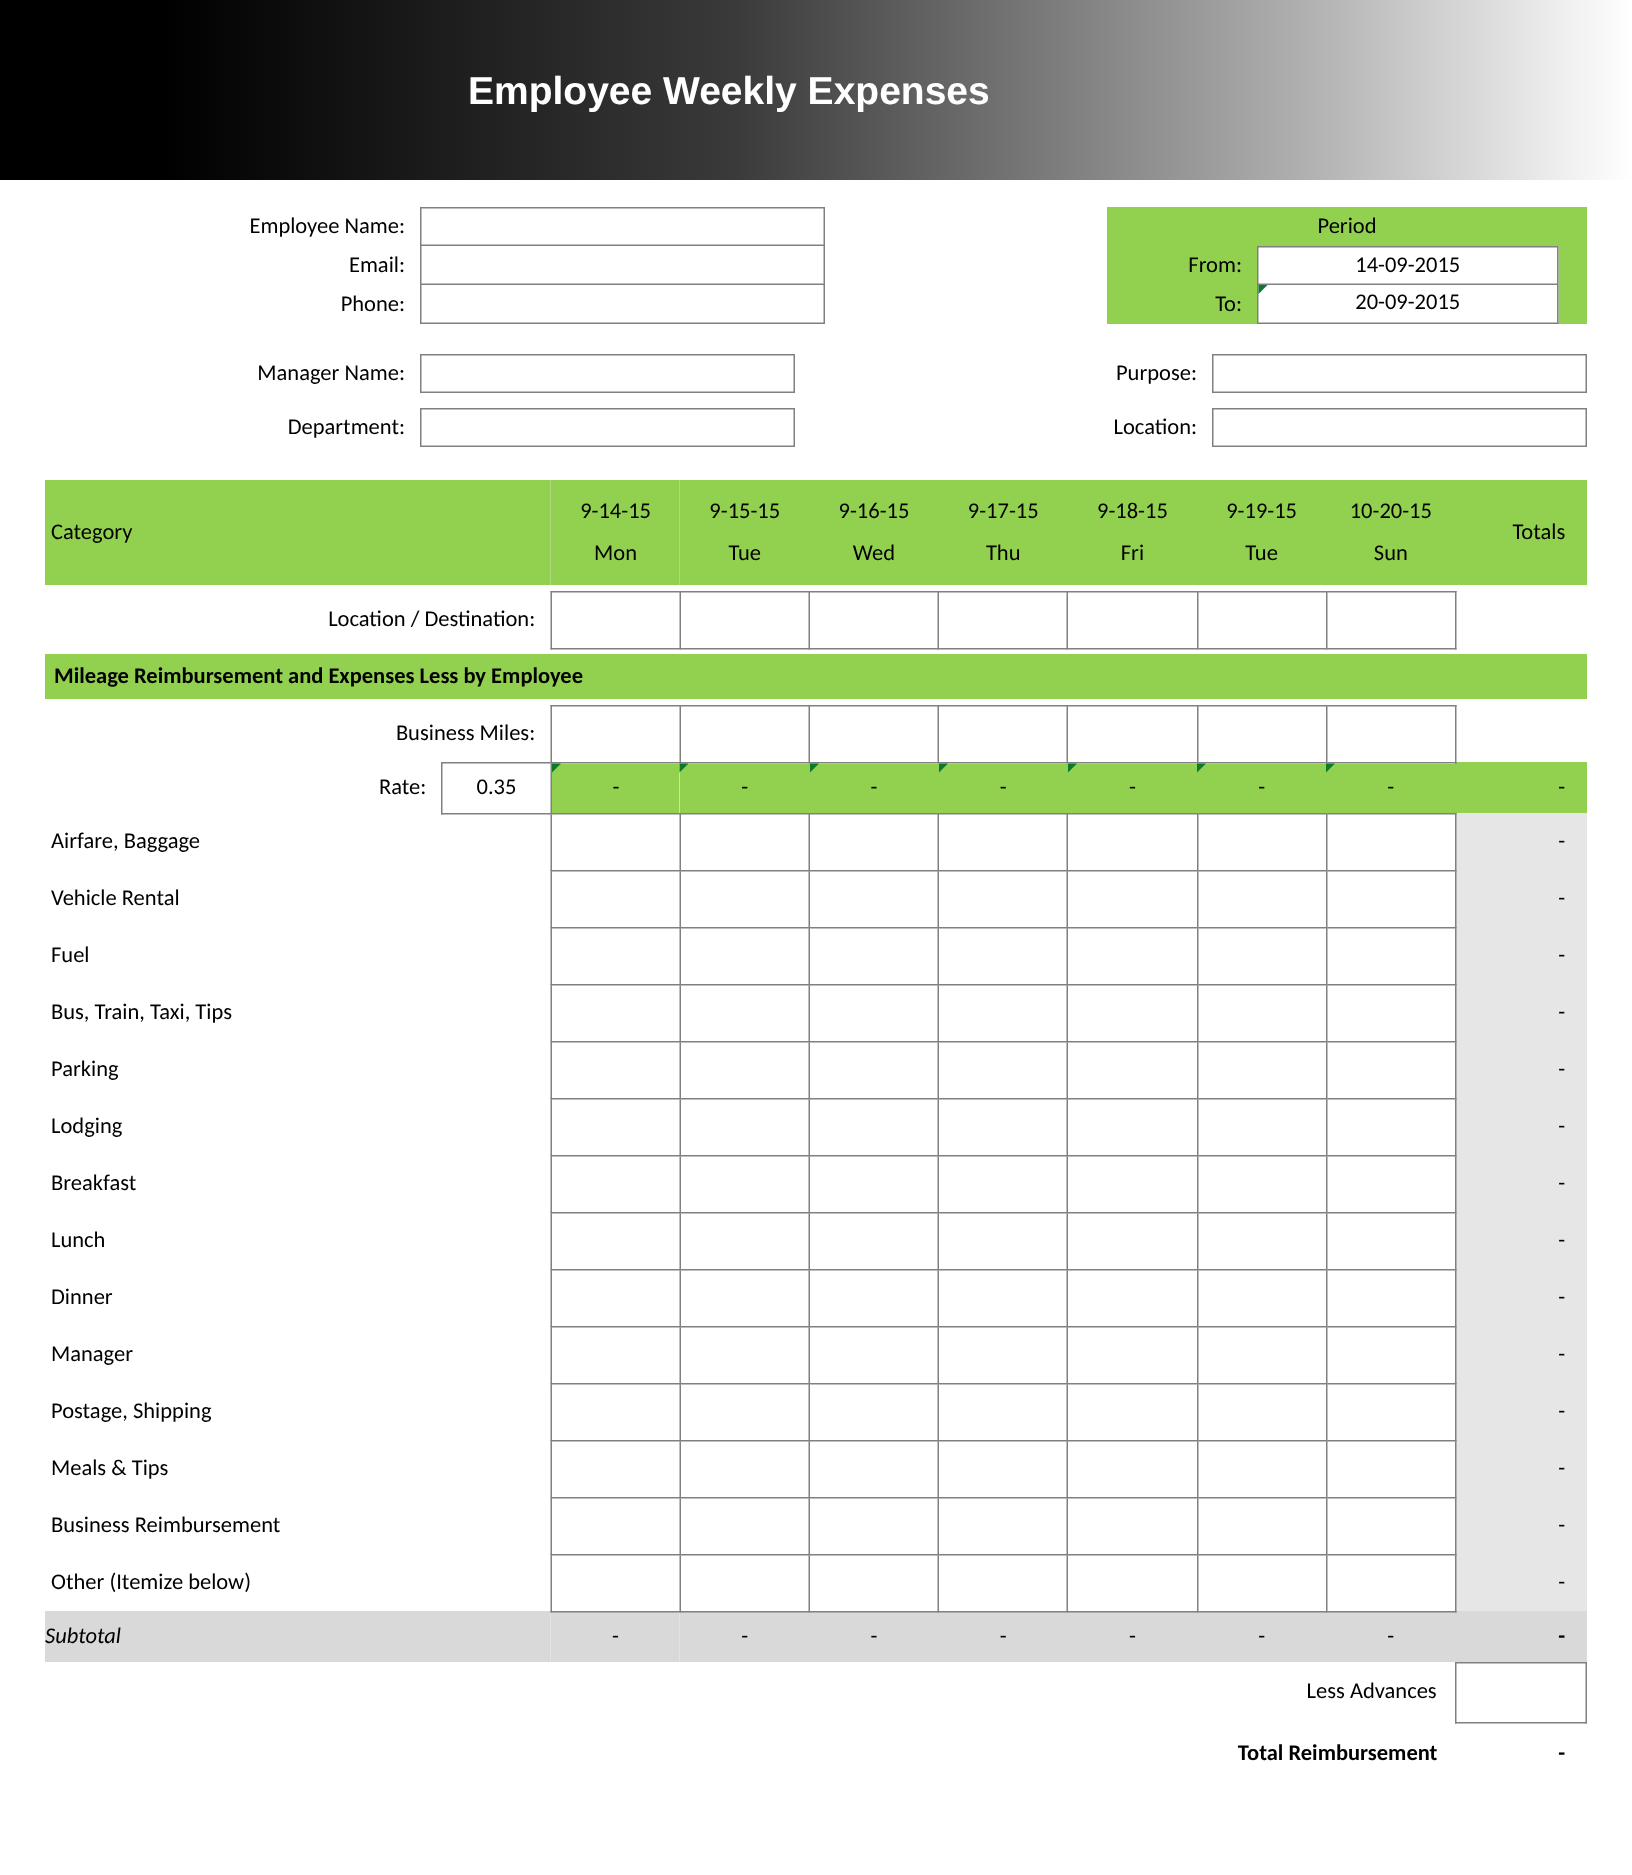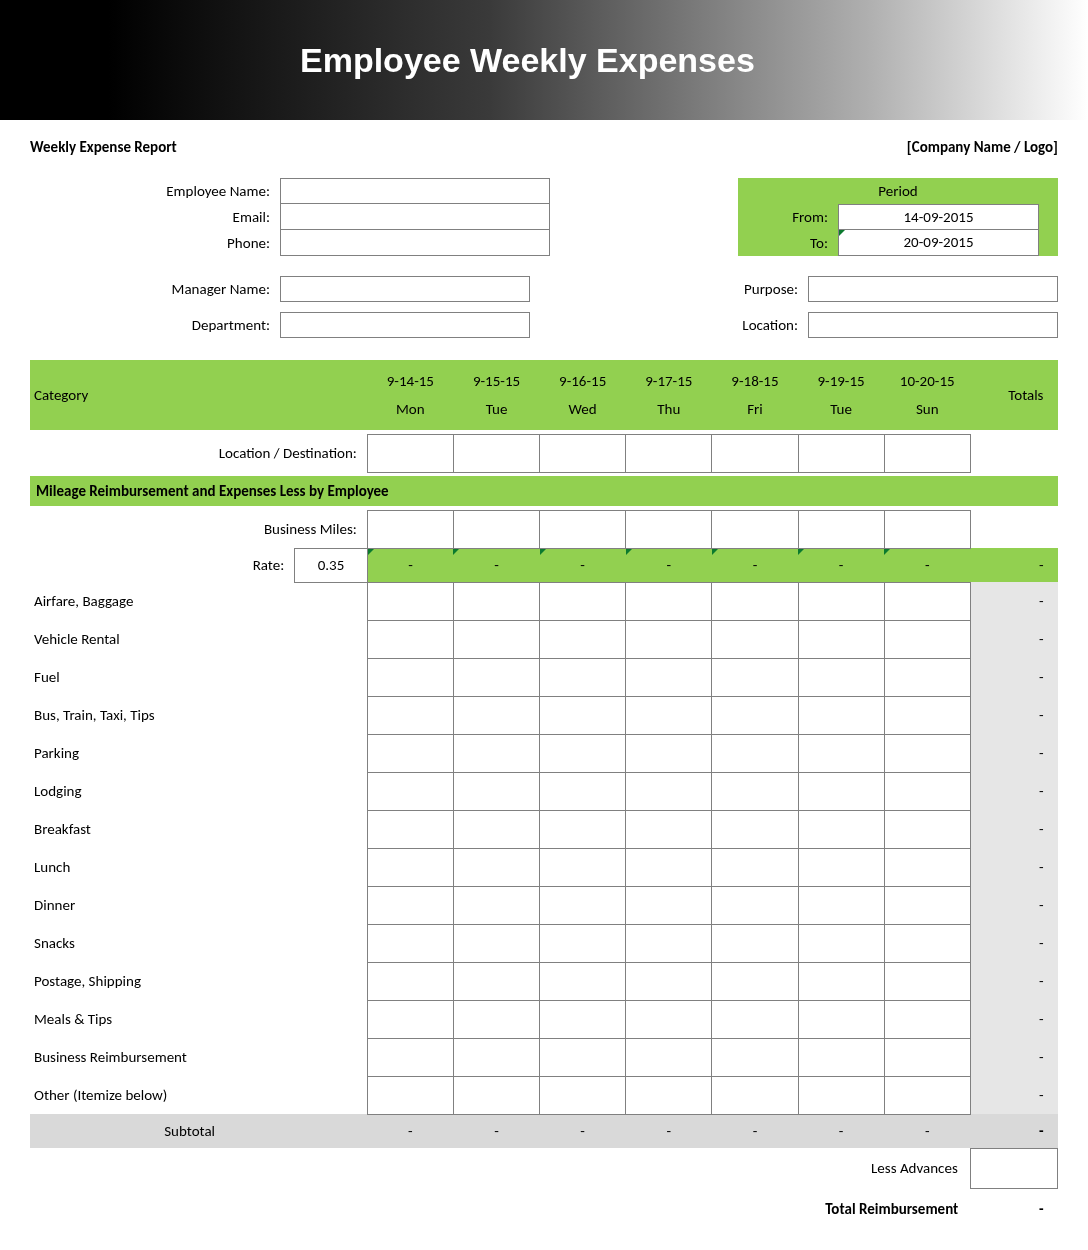--- a/index.html
+++ b/index.html
@@ -15,23 +15,23 @@
     height: 120px;
     background: linear-gradient(to right, #000 0%, #000 10%, #3a3a3a 45%, #b0b0b0 80%, #fff 100%);
     display: flex;
     align-items: center;
     padding-left: 300px;
   }
   .banner h1 {
     color: #fff;
     font-family: "Arial Black", Impact, sans-serif;
     font-weight: 900;
-    font-size: 34px;
+    font-size: 26px;
     letter-spacing: 0px;
-    margin: 0;
+    margin: 12px;
   }
   .sheet {
     padding: 18px 30px 10px 30px;
   }
   .toprow {
     display: flex;
     justify-content: space-between;
     font-weight: 700;
     font-size: 15px;
     margin-bottom: 22px;
@@ -146,21 +146,21 @@
   tr.ratehdr td.dash::before{
     content:""; position:absolute; top:0; left:0;
     border-top:6px solid #0b7a2e; border-right:6px solid transparent;
   }
   tr.ratehdr td.totdash { text-align:right; padding-right:14px; }
 
   tr.rowline td.catname { padding-left: 4px; }
   tr.rowline td.tot { text-align:right; padding-right:14px; background:#e6e6e6; }
 
   tr.subtotal td { background:#d9d9d9; height:34px; font-weight:700; }
-  tr.subtotal td.lbl { text-align:center; padding-right:18px; font-weight:400; }
+  tr.subtotal td.lbl { text-align:left; padding-right:18px; font-weight:400;font-style:italic; }
   tr.subtotal td.dash { text-align:center; font-weight:400; }
   tr.subtotal td.totdash { text-align:right; padding-right:14px; }
 
   tr.lessadv td { height:40px; }
   tr.lessadv td.lbl { text-align:right; padding-right:12px; }
   tr.lessadv td.box { border:1px solid #808080; }
 
   tr.totalreimb td { height:42px; font-weight:700; }
   tr.totalreimb td.lbl { text-align:right; padding-right:12px; }
   tr.totalreimb td.val { text-align:right; padding-right:14px; }
@@ -169,24 +169,20 @@
 </style>
 </head>
 <body>
 
 <div class="banner">
   <h1>Employee Weekly Expenses</h1>
 </div>
 
 <div class="sheet">
 
-  <div class="toprow">
-    <div>Weekly Expense Report</div>
-    <div>[Company Name / Logo]</div>
-  </div>
 
   <div class="info-area">
     <div class="info-col">
       <div class="info-row">
         <label>Employee Name:</label>
         <div class="ibox"></div>
       </div>
       <div class="info-row">
         <label>Email:</label>
         <div class="ibox"></div>
@@ -424,21 +420,21 @@
           <td class="cell"></td>
           <td class="cell"></td>
           <td class="cell"></td>
           <td class="cell"></td>
           <td class="cell"></td>
           <td class="cell"></td>
           <td class="cell"></td>
           <td class="tot">-</td>
         </tr>
         <tr class="rowline">
-          <td colspan="2" class="catname">Snacks</td>
+          <td colspan="2" class="catname">Manager</td>
           <td class="cell"></td>
           <td class="cell"></td>
           <td class="cell"></td>
           <td class="cell"></td>
           <td class="cell"></td>
           <td class="cell"></td>
           <td class="cell"></td>
           <td class="tot">-</td>
         </tr>
         <tr class="rowline">

